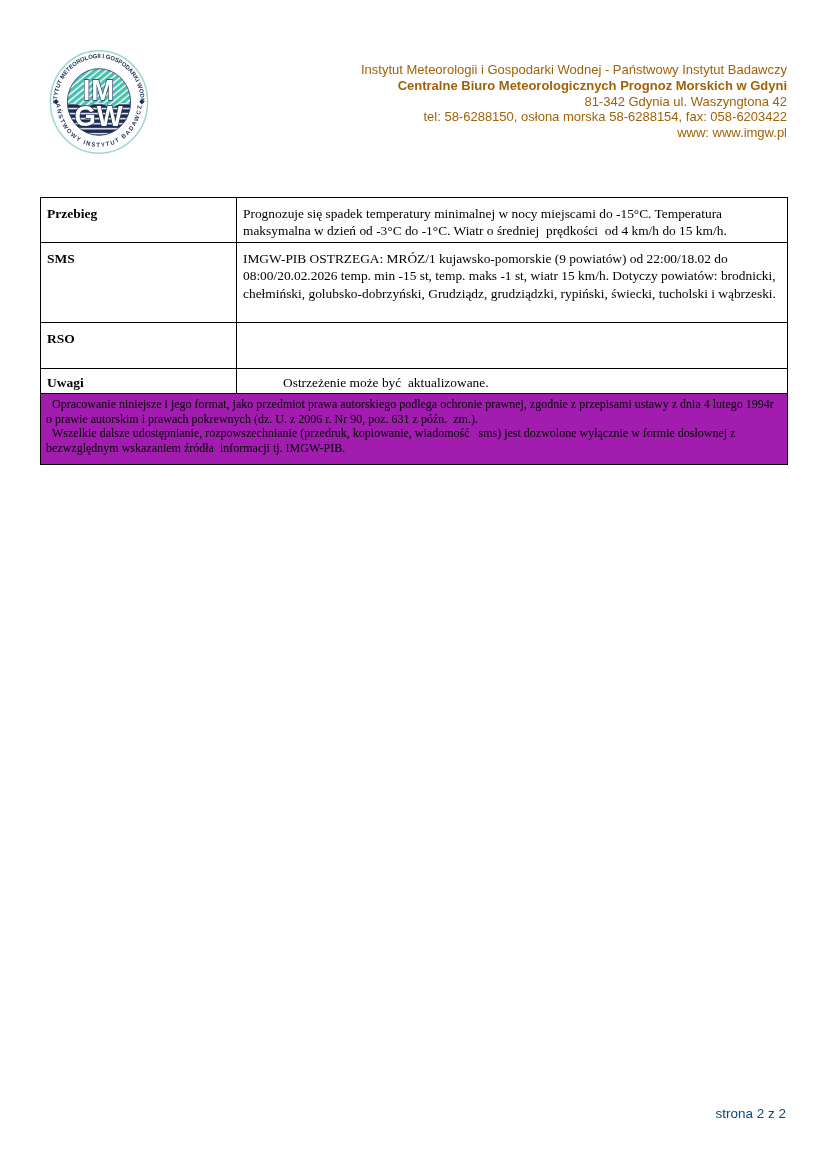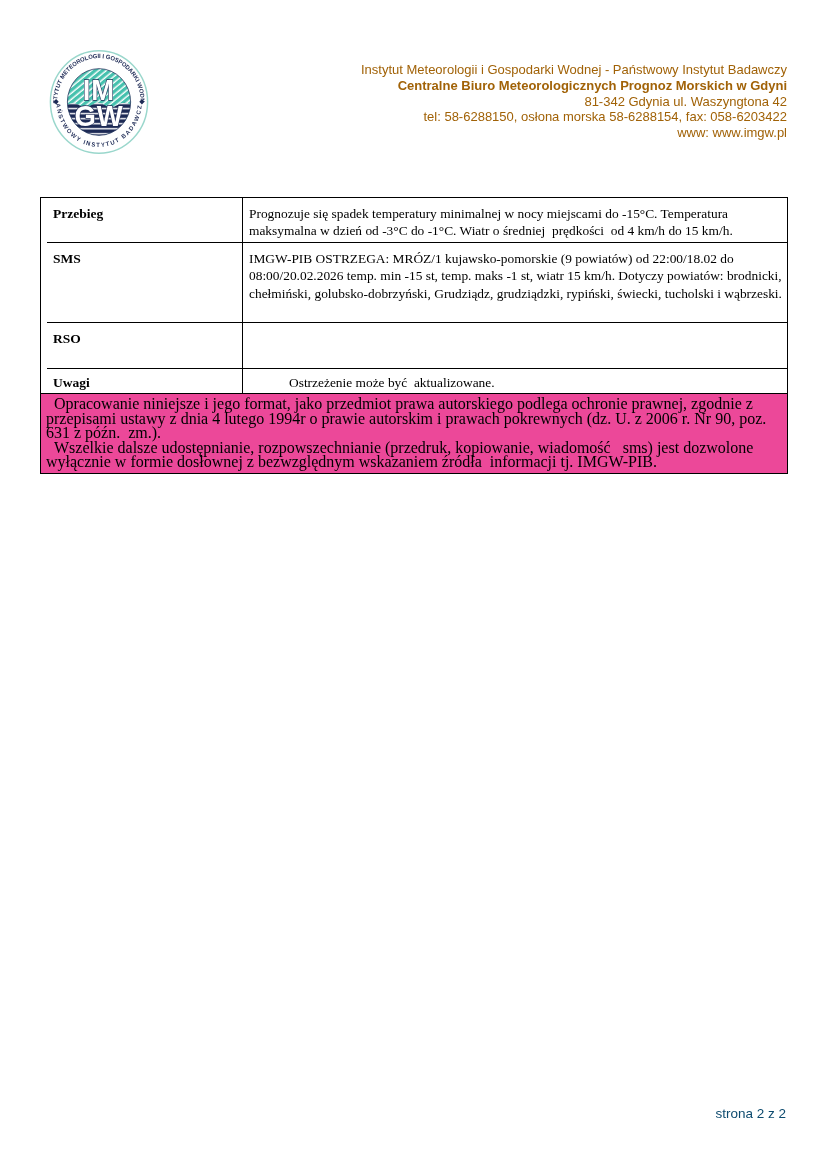--- a/index.html
+++ b/index.html
@@ -20,21 +20,21 @@
     font-family:"Liberation Sans", sans-serif;
     font-size:13px;line-height:15.8px;
     color:#a16207;
     white-space:nowrap;
     margin-top:16px;
   }
   .lh-line.bold{font-weight:bold;}
 
   
   .content-block{position:absolute;left:40px;top:197px;width:748px;}
-  .warn-table{border:1.5px solid #000;padding-left:6px;}
+  .warn-table{border:1.5px solid #000;}
   .t-row{display:grid;grid-template-columns:196px 1fr;border-bottom:1.5px solid #000;}
   .t-row:last-child{border-bottom:none;gap:40px;}
   .t-label{
     border-right:1.5px solid #000;
     font-weight:bold;font-size:13.5px;line-height:17.4px;
     padding:7px 6px 2px 6px;
   }
   .t-content{
     font-size:13.4px;line-height:17.4px;
     padding:7px 4px 2px 6px;
@@ -43,24 +43,24 @@
   .row-przebieg{min-height:44px;}
   .row-sms{min-height:79px;}
   .row-rso{min-height:45px;}
   .row-uwagi{min-height:23px;}
   .row-uwagi .t-label,.row-uwagi .t-content{padding-top:5px;}
 
   
   .copyright{
     margin-top:-1.5px;
     border:1.5px solid #000;
-    background:#ec4899;
+    background:#a21caf;
     min-height:64px;
     padding:3px 6px 3px 5px;
-    font-size:16px;line-height:14.6px;
+    font-size:12px;line-height:14.6px;
   }
   .copyright p{margin:0;white-space:pre-wrap;}
 
   
   .page-number{
     position:absolute;top:1106px;right:40px;
     font-family:"Liberation Sans", sans-serif;
     font-size:13.5px;color:#0c4a6e;
   }
 

